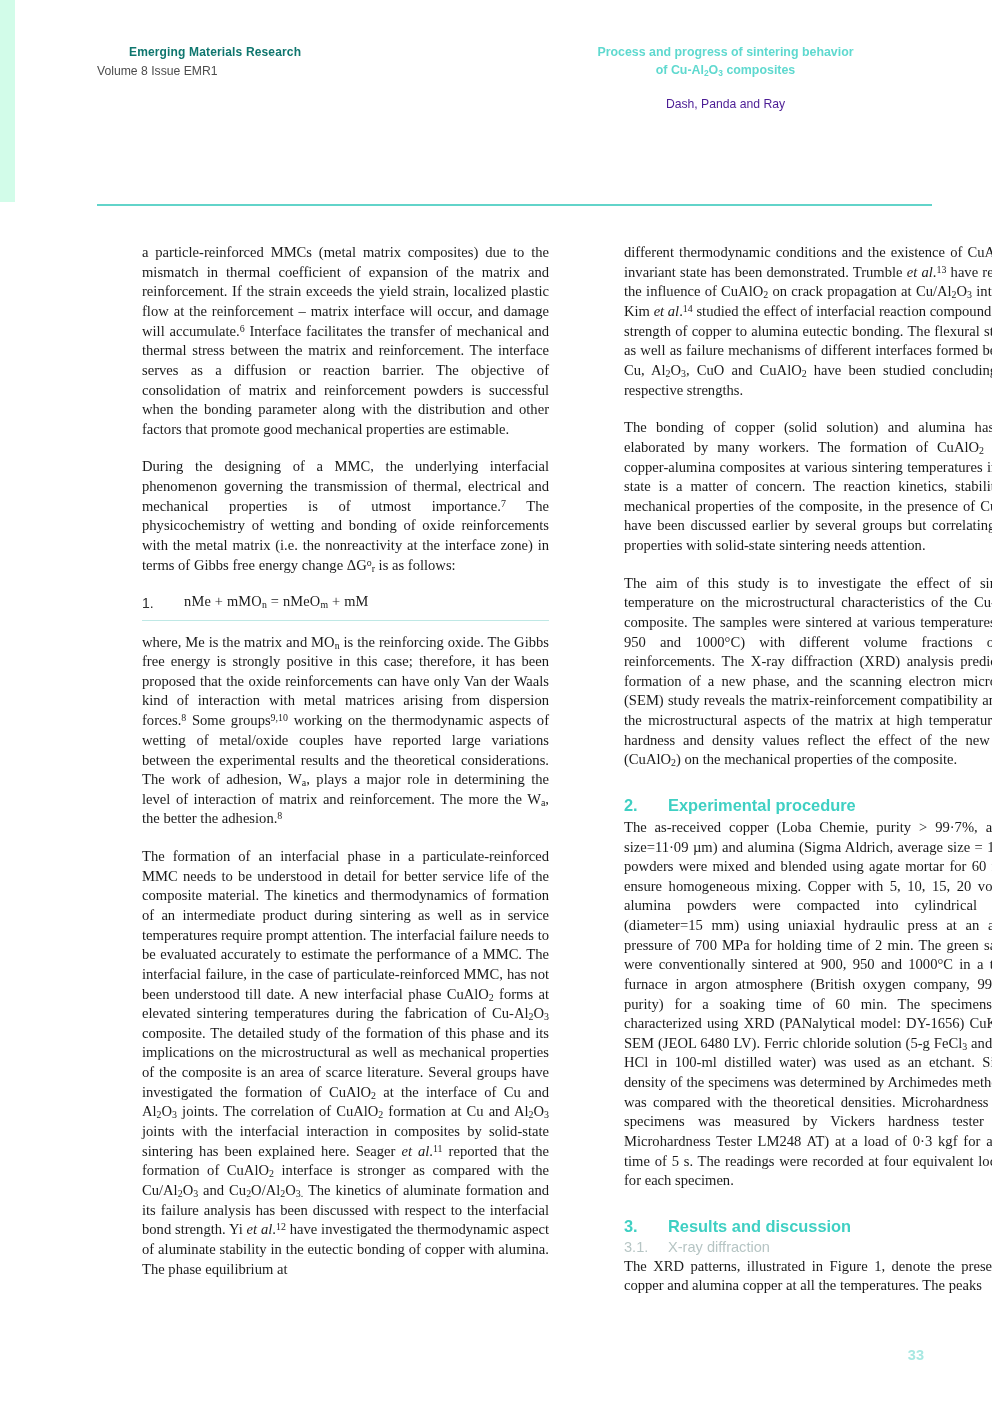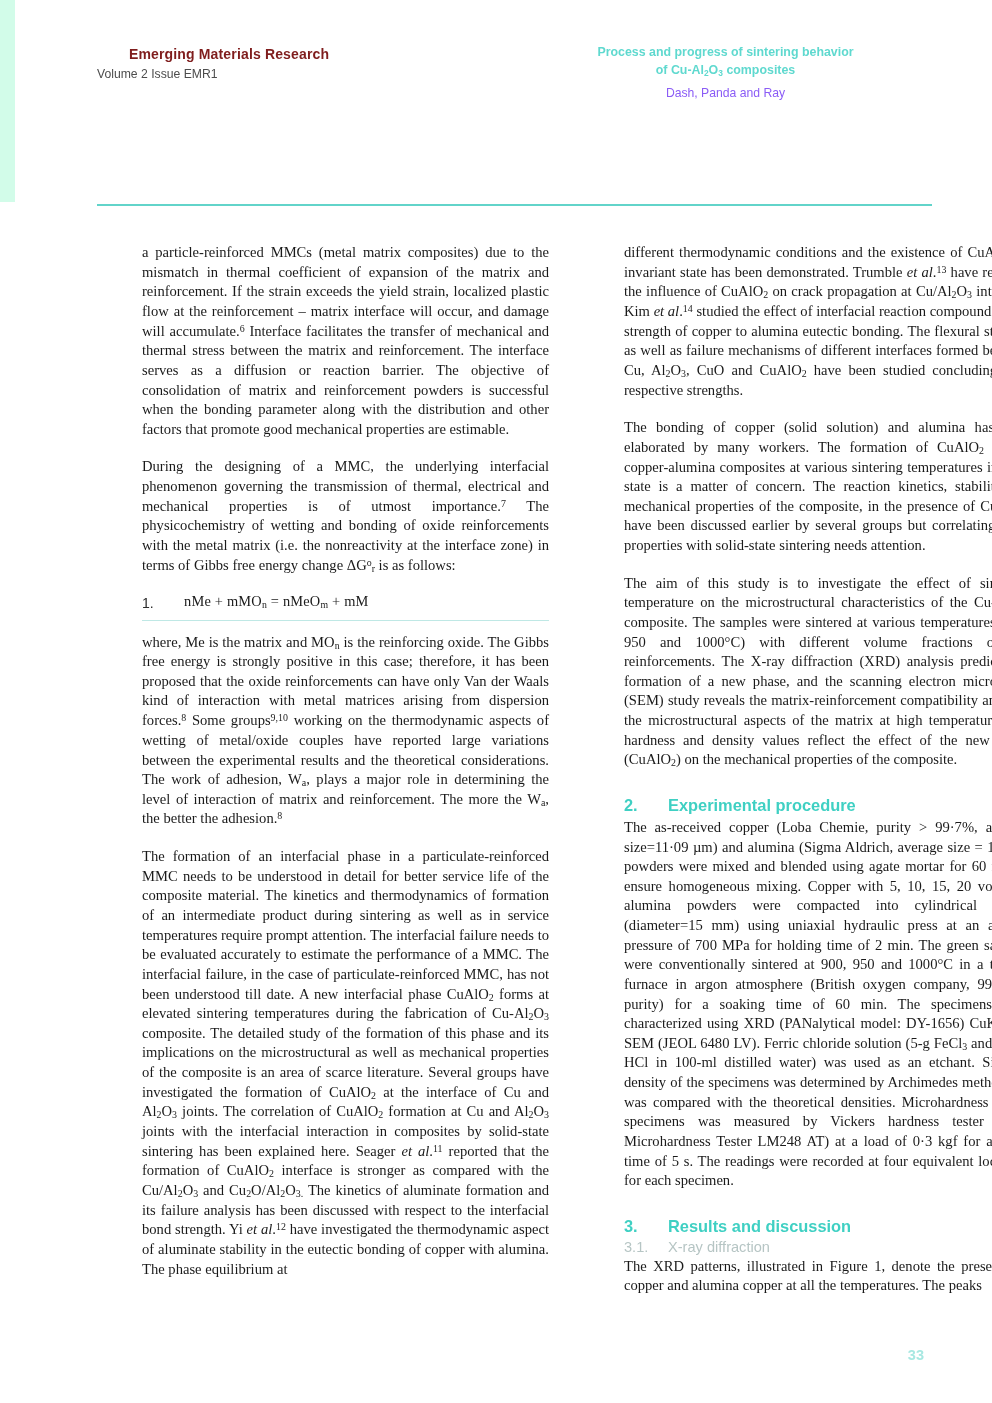--- a/index.html
+++ b/index.html
@@ -37,23 +37,23 @@
   .rh-left {
     width: 424px;
     flex: 0 0 424px;
   }
   .rh-right {
     flex: 1 1 auto;
     text-align: center;
   }
   .rh-journal {
     font-family: "Liberation Sans", sans-serif;
-    font-size: 14px;
+    font-size: 12px;
     font-weight: bold;
-    color: #7f1d1d;
+    color: #0f766e;
     letter-spacing: 0.15px;
     line-height: 1.45;
     padding-left: 32px;
   }
   .rh-issue {
     font-family: "Liberation Sans", sans-serif;
     font-size: 12.2px;
     color: #4d4d4d;
     line-height: 1.5;
     margin-top: 1px;
@@ -61,23 +61,23 @@
   .rh-title {
     font-family: "Liberation Sans", sans-serif;
     font-size: 12.4px;
     font-weight: bold;
     color: #5fd9cf;
     line-height: 1.45;
   }
   .rh-authors {
     font-family: "Liberation Sans", sans-serif;
     font-size: 12.2px;
-    color: #8b5cf6;
+    color: #4c1d95;
     line-height: 1.5;
-    margin-top: 4px;
+    margin-top: 15px;
   }
   sub { font-size: 0.68em; vertical-align: -0.22em; }
   sup { font-size: 0.68em; vertical-align: 0.42em; }
 
   
   .top-rule {
     position: absolute;
     left: 97px;
     top: 204px;
     width: 835px;
@@ -177,21 +177,21 @@
   }
 </style>
 </head>
 <body>
 
 <div class="left-bar"></div>
 
 <div class="running-head">
   <div class="rh-left">
     <div class="rh-journal">Emerging Materials Research</div>
-    <div class="rh-issue">Volume 2 Issue EMR1</div>
+    <div class="rh-issue">Volume 8 Issue EMR1</div>
   </div>
   <div class="rh-right">
     <div class="rh-title">Process and progress of sintering behavior</div>
     <div class="rh-title"><span>of Cu-Al</span><sub>2</sub><span>O</span><sub>3</sub><span> composites</span></div>
     <div class="rh-authors">Dash, Panda and Ray</div>
   </div>
 </div>
 
 <div class="top-rule"></div>
 

